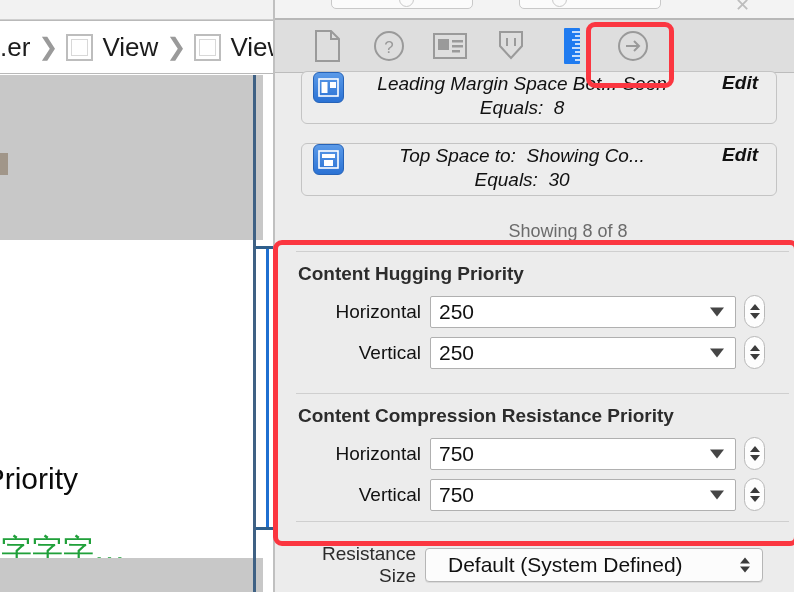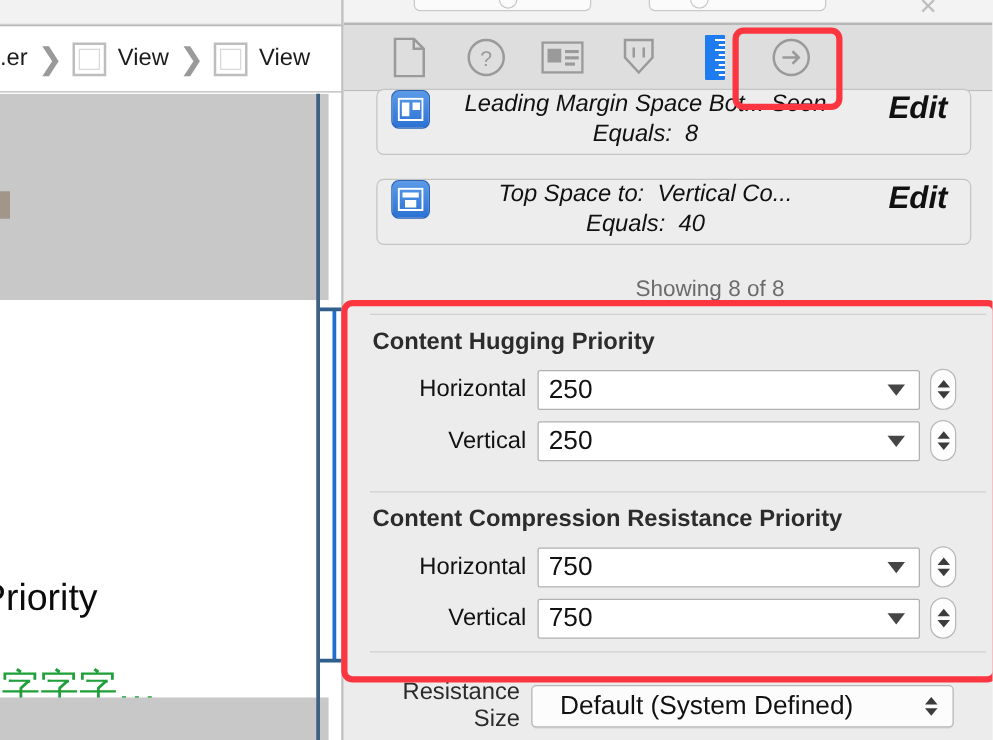--- a/index.html
+++ b/index.html
@@ -46,21 +46,21 @@
     white-space: nowrap;
   }
   .breadcrumb-strip-top {
     position: absolute;
     left: 0; top: 0;
     width: 275px; height: 20px;
     background: #f2f2f2;
     border-bottom: 1px solid #cfcfcf;
   }
   .crumb-text {
-    font-size: 19px;
+    font-size: 26px;
     color: #1c1c1c;
     letter-spacing: 0px;
   }
   .crumb-sep {
     font-size: 24px;
     color: #9a9a9a;
     margin: 0 8px;
     font-weight: 300;
   }
   .crumb-view-icon {
@@ -277,21 +277,21 @@
     font-size: 19px;
     color: #111;
     line-height: 1.28;
     overflow: hidden;
   }
   .cr-line1 { white-space: nowrap; }
   .cr-line2 { white-space: nowrap; }
   .cr-kv-label { color: #111; }
   .cr-edit {
     flex: 0 0 auto;
-    font-size: 25px;
+    font-size: 19px;
     font-weight: bold;
     color: #111;
     margin-right: 18px;
     margin-left: 22px;
   }
 
   .showing-count {
     position: absolute;
     left: 0; top: 148px;
     width: 586px;
@@ -571,25 +571,25 @@
         <span class="cr-icon">
           <svg width="21" height="19" viewBox="0 0 21 19">
             <rect x="1" y="1" width="19" height="17" fill="none" stroke="#ffffff" stroke-width="1.6"></rect>
             <rect x="4" y="4" width="13" height="4" fill="#ffffff"></rect>
             <rect x="6" y="10" width="9" height="6" fill="#ffffff"></rect>
           </svg>
         </span>
         <span class="cr-body">
           <span class="cr-line1">
             <span>Top Space to:</span>
-            &nbsp;<span>Vertical Co...</span>
+            &nbsp;<span>Showing Co...</span>
           </span><br>
           <span class="cr-line2">
             <span class="cr-kv-label">Equals:</span>
-            &nbsp;<span>40</span>
+            &nbsp;<span>30</span>
           </span>
         </span>
         <span class="cr-edit">Edit</span>
       </div>
 
       <div class="showing-count">Showing 8 of 8</div>
 
       <div class="priority-group" style="top:178px;">
         <div class="group-rule"></div>
         <div class="group-title">Content Hugging Priority</div>

